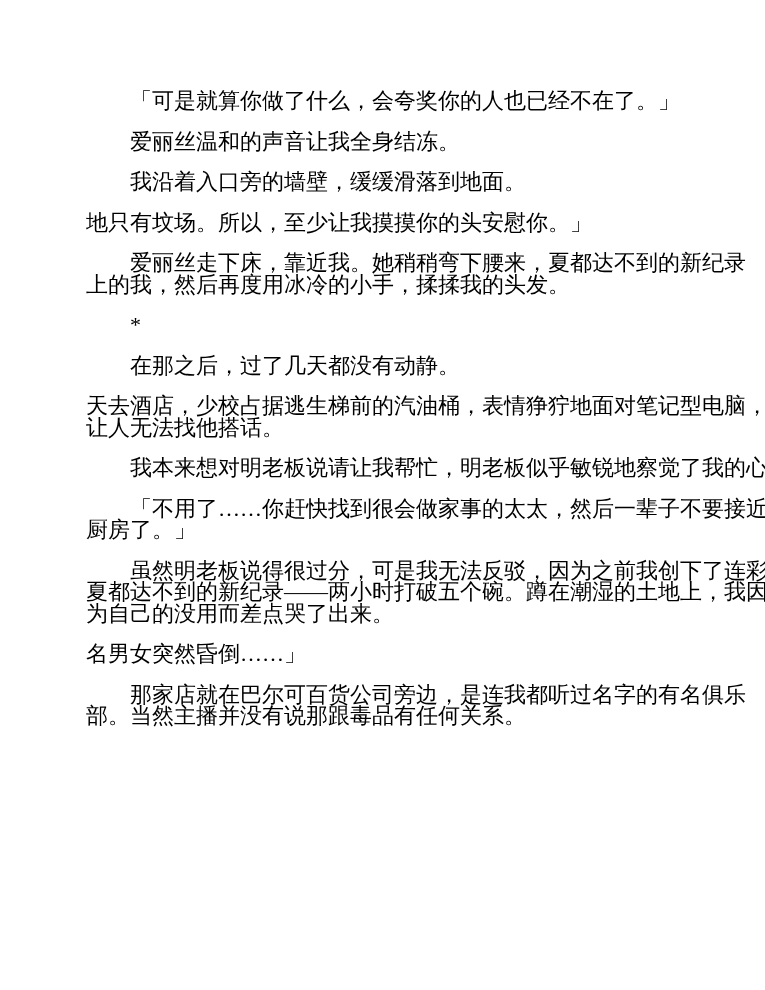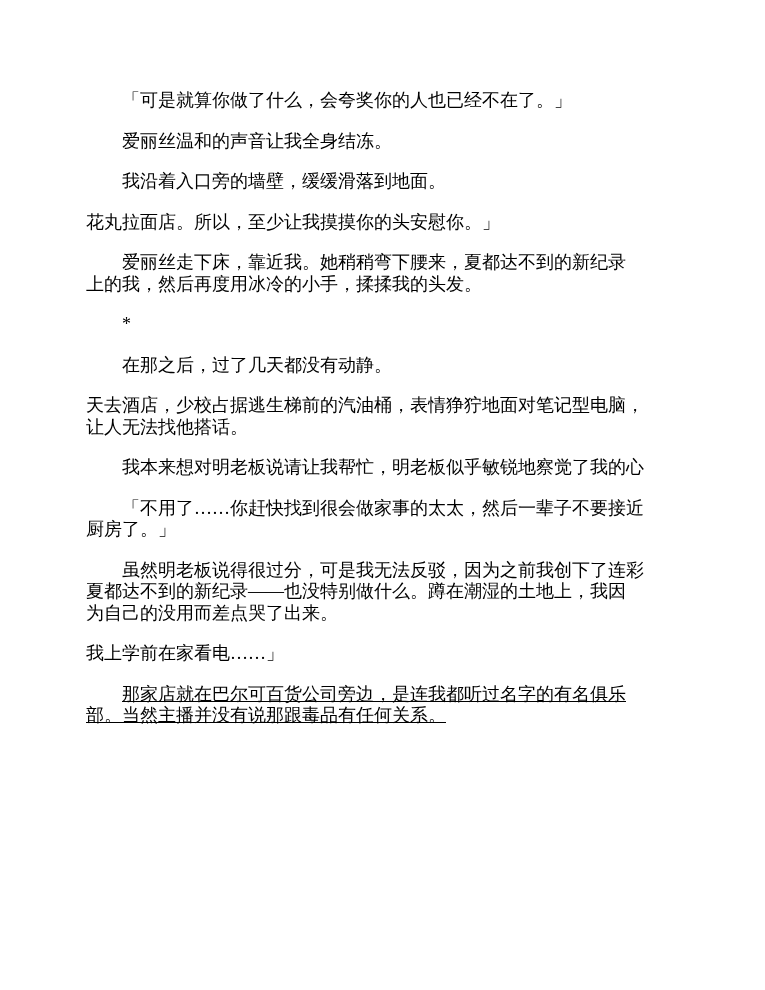--- a/index.html
+++ b/index.html
@@ -21,30 +21,29 @@
     width: 765px;
     height: 990px;
     background: #ffffff;
   }
   .text-block {
     position: absolute;
     left: 86px;
     top: 90px;
     width: 600px;
     color: #000000;
-    font-size: 18px;
+    font-size: 22px;
     line-height: 21.5px;
     letter-spacing: 0;
   }
   .paragraph {
     margin: 0 0 19px 0;
   }
   .paragraph:last-child {
     margin-bottom: 0;
-    text-decoration: underline;
   }
   .line {
     white-space: nowrap;
   }
   .line.first {
     text-indent: 2em;
   }
   .separator .line.first {
     text-indent: 2em;
   }
@@ -57,21 +56,21 @@
       <div class="paragraph">
         <div class="line first">「可是就算你做了什么，会夸奖你的人也已经不在了。」</div>
       </div>
       <div class="paragraph">
         <div class="line first">爱丽丝温和的声音让我全身结冻。</div>
       </div>
       <div class="paragraph">
         <div class="line first">我沿着入口旁的墙壁，缓缓滑落到地面。</div>
       </div>
       <div class="paragraph">
-        <div class="line">花丸拉面店。所以，至少让我摸摸你的头安慰你。」</div>
+        <div class="line">地只有坟场。所以，至少让我摸摸你的头安慰你。」</div>
       </div>
       <div class="paragraph">
         <div class="line first">爱丽丝走下床，靠近我。她稍稍弯下腰来，夏都达不到的新纪录</div>
         <div class="line">上的我，然后再度用冰冷的小手，揉揉我的头发。</div>
       </div>
       <div class="paragraph separator">
         <div class="line first">*</div>
       </div>
       <div class="paragraph">
         <div class="line first">在那之后，过了几天都没有动静。</div>
@@ -82,24 +81,24 @@
       </div>
       <div class="paragraph">
         <div class="line first">我本来想对明老板说请让我帮忙，明老板似乎敏锐地察觉了我的心</div>
       </div>
       <div class="paragraph">
         <div class="line first">「不用了……你赶快找到很会做家事的太太，然后一辈子不要接近</div>
         <div class="line">厨房了。」</div>
       </div>
       <div class="paragraph">
         <div class="line first">虽然明老板说得很过分，可是我无法反驳，因为之前我创下了连彩</div>
-        <div class="line">夏都达不到的新纪录——也没特别做什么。蹲在潮湿的土地上，我因</div>
+        <div class="line">夏都达不到的新纪录——两小时打破五个碗。蹲在潮湿的土地上，我因</div>
         <div class="line">为自己的没用而差点哭了出来。</div>
       </div>
       <div class="paragraph">
-        <div class="line">我上学前在家看电……」</div>
+        <div class="line">名男女突然昏倒……」</div>
       </div>
       <div class="paragraph">
         <div class="line first">那家店就在巴尔可百货公司旁边，是连我都听过名字的有名俱乐</div>
         <div class="line">部。当然主播并没有说那跟毒品有任何关系。</div>
       </div>
     </div>
 </div>
 
 </body></html>

